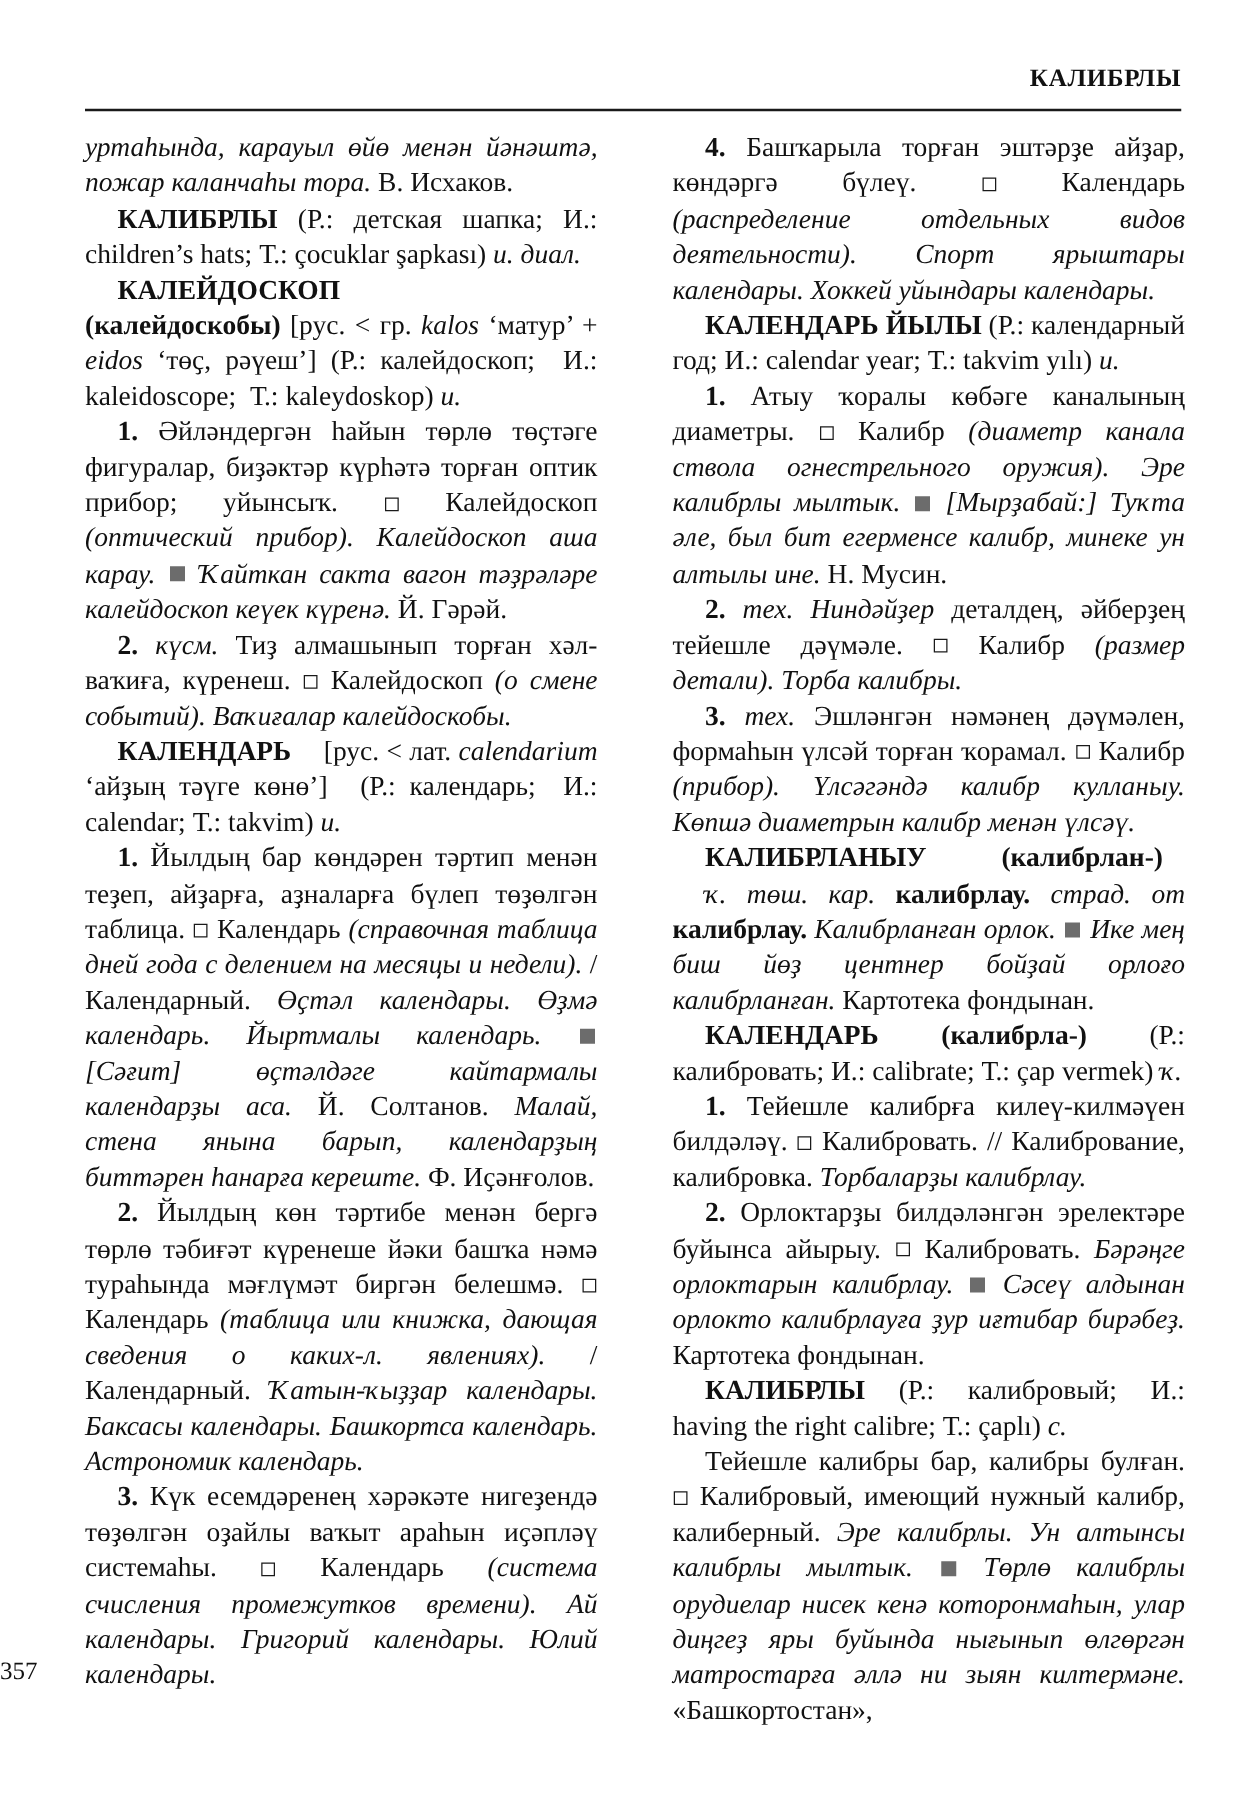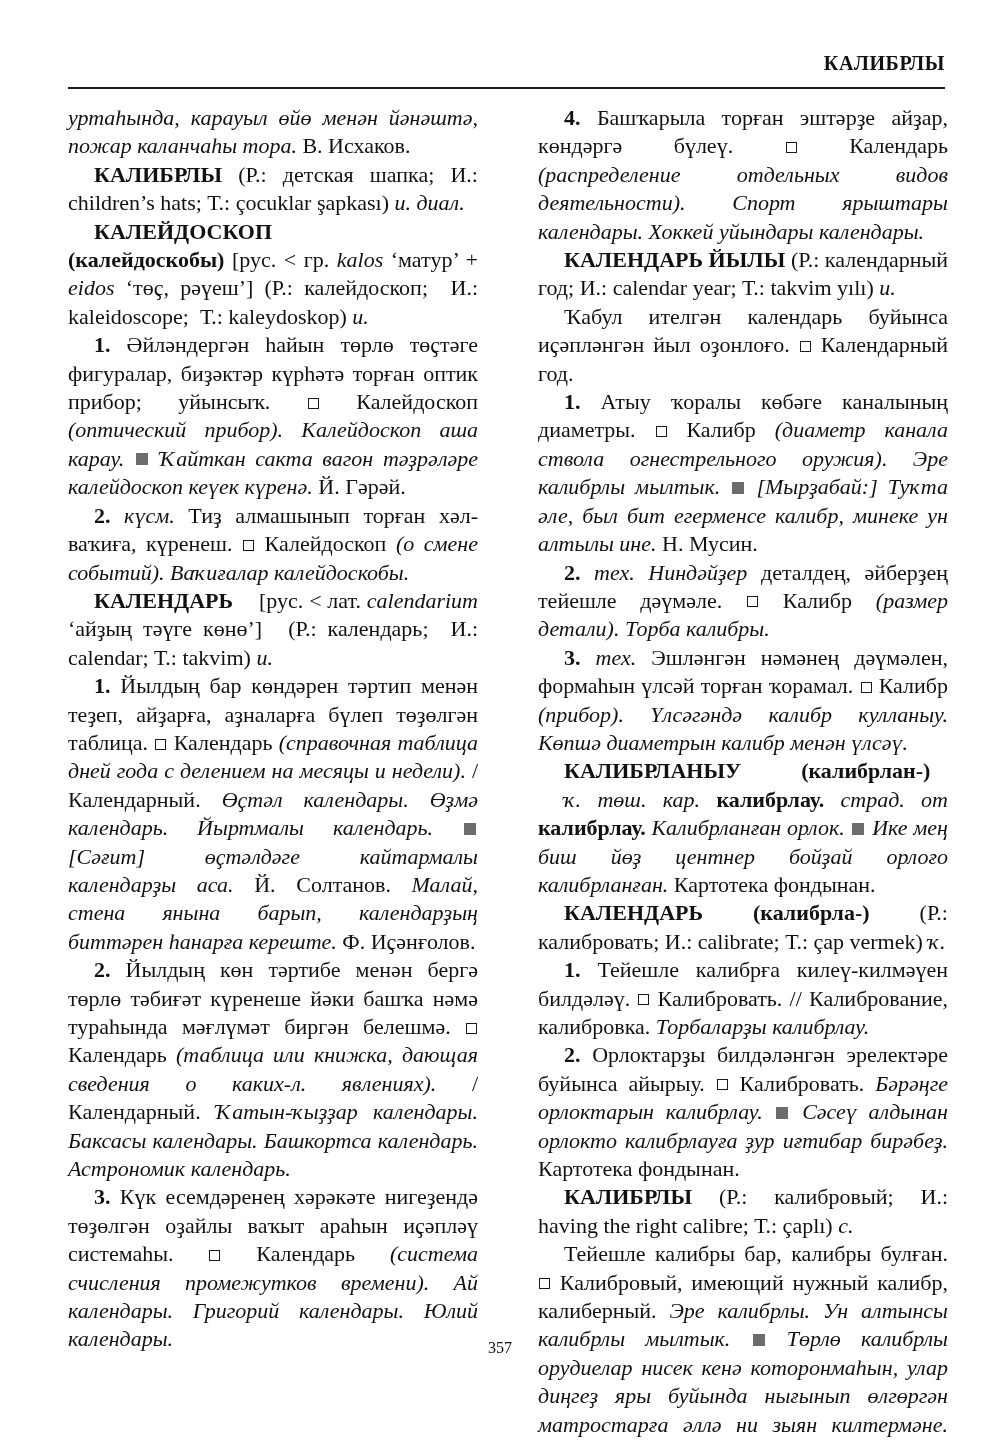--- a/index.html
+++ b/index.html
@@ -98,24 +98,23 @@
   
   .gap { display: inline-block; width: 60px; }
   .gap-s { display: inline-block; width: 26px; }
 
   
   .folio {
     position: absolute;
     left: 0;
     top: 1326px;
     width: 1000px;
-    text-align: center;
-    font-size: 16px;
+    text-align: left;
+    font-size: 20px;
     font-family: "Liberation Serif", "DejaVu Serif", serif;
-    margin-top: 13px;
   }
 </style>
 </head>
 <body>
 
 <div class="page">
 
   <div class="runhead">КАЛИБРЛЫ</div>
 
   <div class="runrule"></div>
@@ -128,21 +127,20 @@
         <p class="t ind"><b>1.</b> Әйләндергән һайын төрлө төҫтәге фигуралар, биҙәктәр күрһәтә торған оптик прибор; уйынсыҡ. <span class="sq"></span> Калейдоскоп <i>(оптический прибор). Калейдоскоп аша карау.</i> <span class="fsq"></span> <i>Ҡайткан сакта вагон тәҙрәләре калейдоскоп кеүек күренә.</i> Й. Гәрәй.</p>
         <p class="t ind"><b>2.</b> <i>күсм.</i> Тиҙ алмашынып торған хәл-ваҡиға, күренеш. <span class="sq"></span> Калейдоскоп <i>(о смене событий). Ваҡиғалар калейдоскобы.</i></p>
         <p class="t ind"><b>КАЛЕНДАРЬ</b><span class="gap-s"></span>[рус. &lt; лат. <i>calendarium</i> ‘айҙың тәүге көнө’]<span class="gap-s"></span>(Р.: календарь;&nbsp; И.: calendar; Т.: takvim) <i>и.</i></p>
         <p class="t ind"><b>1.</b> Йылдың бар көндәрен тәртип менән теҙеп, айҙарға, аҙналарға бүлеп төҙөлгән таблица. <span class="sq"></span> Календарь <i>(справочная таблица дней года с делением на месяцы и недели).</i> / Календарный. <i>Өҫтәл календары. Өҙмә календарь. Йыртмалы календарь.</i> <span class="fsq"></span> <i>[Сәғит] өҫтәлдәге кайтармалы календарҙы аса.</i> Й. Солтанов. <i>Малай, стена янына барып, календарҙың биттәрен һанарға кереште.</i> Ф. Иҫәнғолов.</p>
         <p class="t ind"><b>2.</b> Йылдың көн тәртибе менән бергә төрлө тәбиғәт күренеше йәки башҡа нәмә тураһында мәғлүмәт биргән белешмә. <span class="sq"></span> Календарь <i>(таблица или книжка, дающая сведения о каких-л. явлениях).</i> / Календарный. <i>Ҡатын-ҡыҙҙар календары. Бакса­сы календары. Башкортса календарь. Астрономик календарь.</i></p>
         <p class="t ind"><b>3.</b> Күк есемдәренең хәрәкәте нигеҙендә төҙөлгән оҙайлы ваҡыт араһын иҫәпләү системаһы. <span class="sq"></span> Календарь <i>(система счисления промежутков времени). Ай календары. Григорий календары. Юлий календары.</i></p>
       </div>
     <div class="col col-right" id="col-right">
         <p class="t ind"><b>4.</b> Башҡарыла торған эштәрҙе айҙар, көндәргә бүлеү. <span class="sq"></span> Календарь <i>(распределение отдельных видов деятельности). Спорт ярыштары календары. Хоккей уйындары календары.</i></p>
         <p class="t ind"><b>КАЛЕНДАРЬ ЙЫЛЫ</b> (Р.: календарный год; И.: calendar year; Т.: takvim yılı) <i>и.</i></p>
-        <p class="t ind">Ҡабул ителгән календарь буйынса иҫәпләнгән йыл оҙонлоғо. <span class="sq"></span> Календарный год.</p>
         <p class="t ind"><b>1.</b> Атыу ҡоралы көбәге каналының диаметры. <span class="sq"></span> Калибр <i>(диаметр канала ствола огнестрельного оружия). Эре калибрлы мылтык.</i> <span class="fsq"></span> <i>[Мырҙабай:] Туҡта әле, был бит егерменсе калибр, минеке ун алтылы ине.</i> Н. Мусин.</p>
         <p class="t ind"><b>2.</b> <i>тех. Ниндәйҙер</i> деталдең, әйберҙең тейешле дәүмәле. <span class="sq"></span> Калибр <i>(размер детали). Торба калибры.</i></p>
         <p class="t ind"><b>3.</b> <i>тех.</i> Эшләнгән нәмәнең дәүмәлен, формаһын үлсәй торған ҡорамал. <span class="sq"></span> Калибр <i>(прибор). Үлсәгәндә калибр кулланыу. Көпшә диаметрын калибр менән үлсәү.</i></p>
         <p class="t ind"><b>КАЛИБРЛАНЫУ</b><span class="gap"></span><b>(калибрлан-)</b><span class="gap-s"></span><i>ҡ. төш. кар.</i> <b>калибрлау.</b> <i>страд. от</i> <b>калибрлау.</b> <i>Калибрланған орлок.</i> <span class="fsq"></span> <i>Ике мең биш йөҙ центнер бойҙай орлоғо калибрланған.</i> Картотека фондынан.</p>
         <p class="t ind"><b>КАЛЕНДАРЬ (калибрла-)</b> (Р.: калибровать; И.: calibrate; Т.: çap vermek) <i>ҡ.</i></p>
         <p class="t ind"><b>1.</b> Тейешле калибрға килеү-килмәүен билдәләү. <span class="sq"></span> Калибровать. // Калиброва­ние, калибровка. <i>Торбаларҙы калибрлау.</i></p>
         <p class="t ind"><b>2.</b> Орлоктарҙы билдәләнгән эрелектәре буйынса айырыу. <span class="sq"></span> Калибровать. <i>Бәрәңге орлоктарын калибрлау.</i> <span class="fsq"></span> <i>Сәсеү алдынан орлокто калибрлауға ҙур иғтибар бирәбеҙ.</i> Картотека фондынан.</p>
         <p class="t ind"><b>КАЛИБРЛЫ</b> (Р.: калибровый; И.: having the right calibre; Т.: çaplı) <i>с.</i></p>
         <p class="t ind">Тейешле калибры бар, калибры булған. <span class="sq"></span> Калибровый, имеющий нужный калибр, калиберный. <i>Эре калибрлы. Ун алтынсы калибрлы мылтык.</i> <span class="fsq"></span> <i>Төрлө калибрлы орудиелар нисек кенә которонмаһын, улар диңгеҙ яры буйында нығынып өлгөргән матростарға әллә ни зыян килтермәне.</i> «Башкортостан»,</p>
       </div>

